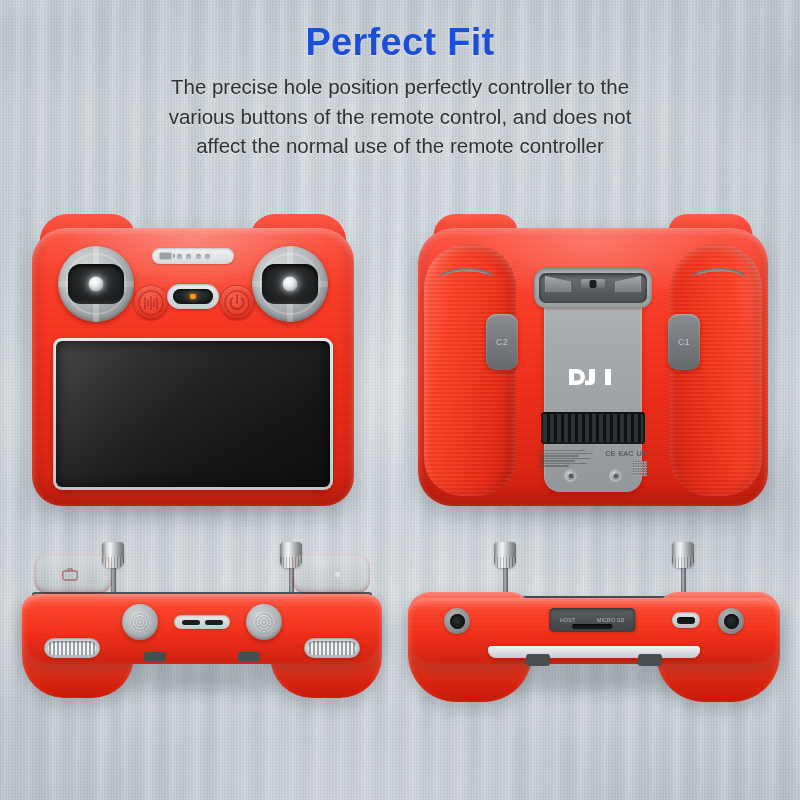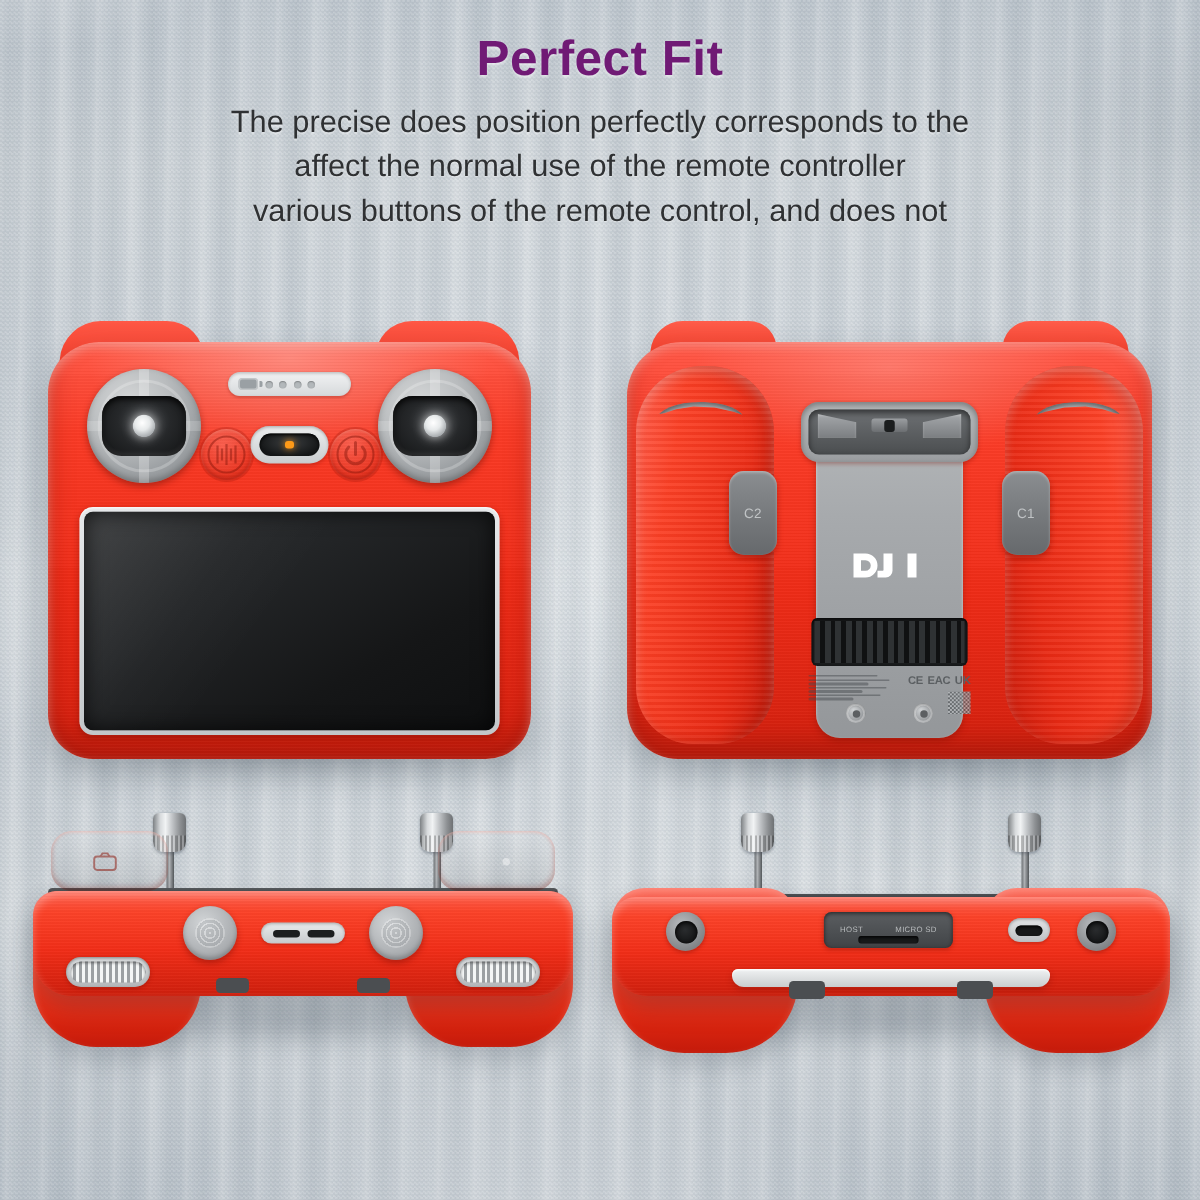--- a/index.html
+++ b/index.html
@@ -53,21 +53,21 @@
     background-size:3px 3px;
   }
   #bg .vig{
     position:absolute;inset:0;
     background:radial-gradient(ellipse 120% 100% at 50% 45%, rgba(255,255,255,.10), rgba(92,106,120,.22) 100%);
   }
 
   
   #header{position:absolute;left:0;right:0;top:22px;z-index:6;text-align:center;}
   #title{
-    font-size:33px;font-weight:bold;color:#701a75;letter-spacing:.3px;
+    font-size:38px;font-weight:bold;color:#1d4ed8;letter-spacing:.3px;
     line-height:1.06;margin:0 0 10px 0;
     text-shadow:0 1px 2px rgba(255,255,255,.55);
   }
   #subtitle{
     font-size:20.5px;color:#2f3133;line-height:1.44;margin:0 auto;
     max-width:600px;font-weight:normal;
     text-shadow:0 1px 1px rgba(255,255,255,.45);
   }
   #subtitle .ln{display:block;white-space:nowrap;}
 
@@ -467,23 +467,23 @@
   <div class="base"></div>
   <div class="streaks"></div>
   <div class="mottle"></div>
   <div class="grain"></div>
   <div class="vig"></div>
 </div>
 
 <div id="header">
   <div id="title">Perfect Fit</div>
   <div id="subtitle">
-    <span class="ln">The precise does position perfectly corresponds to the</span>
+    <span class="ln">The precise hole position perfectly controller to the</span>
+    <span class="ln">various buttons of the remote control, and does not</span>
     <span class="ln">affect the normal use of the remote controller</span>
-    <span class="ln">various buttons of the remote control, and does not</span>
   </div>
 </div>
 
 <div class="shadow-pad" style="left:40px;top:470px;width:310px;height:50px;"></div>
 <div class="unit" id="view-front">
 
   <div class="f-shoulder l"></div>
   <div class="f-shoulder r"></div>
 
   <div class="f-shell">

